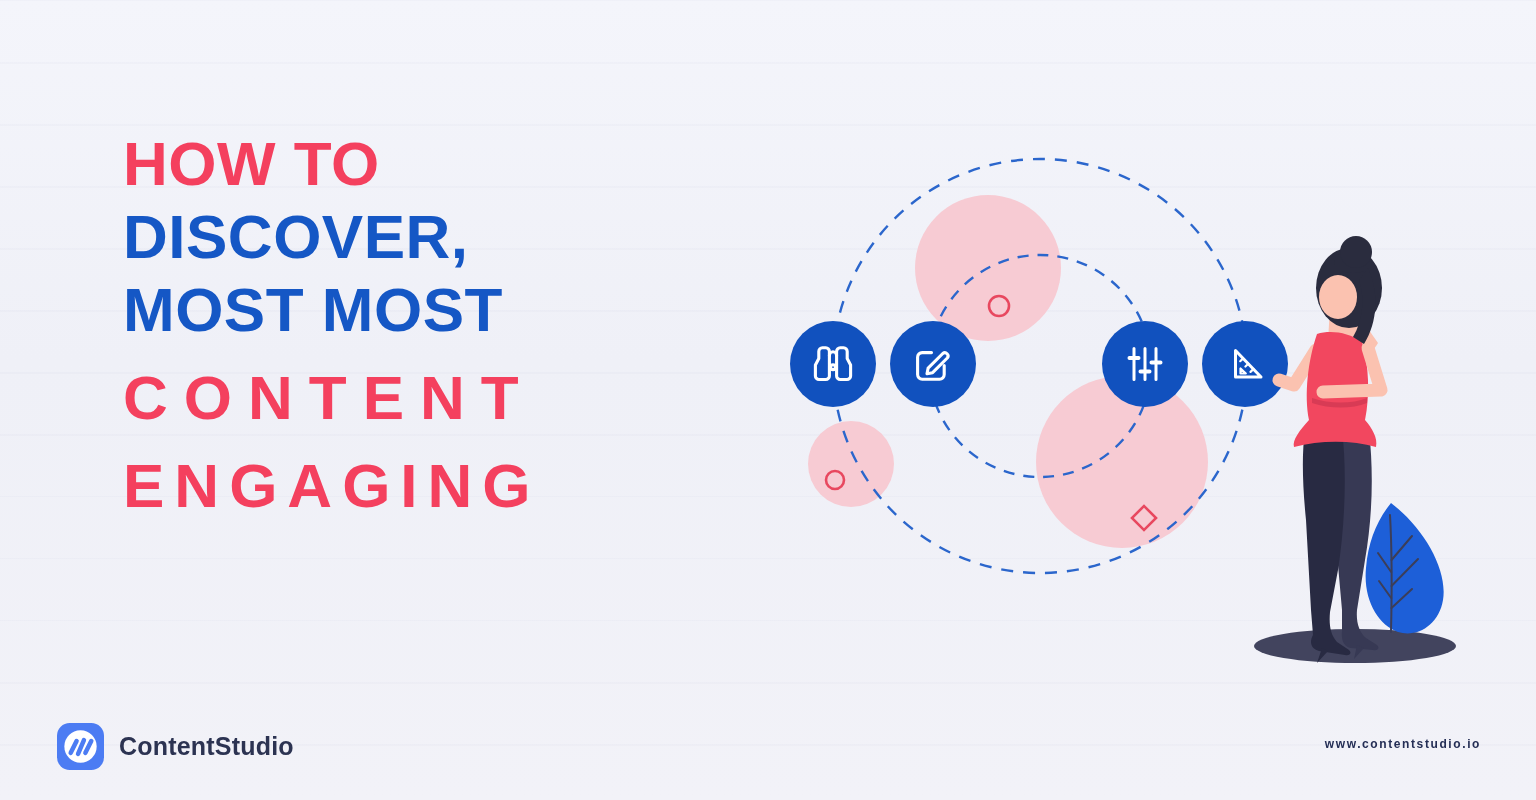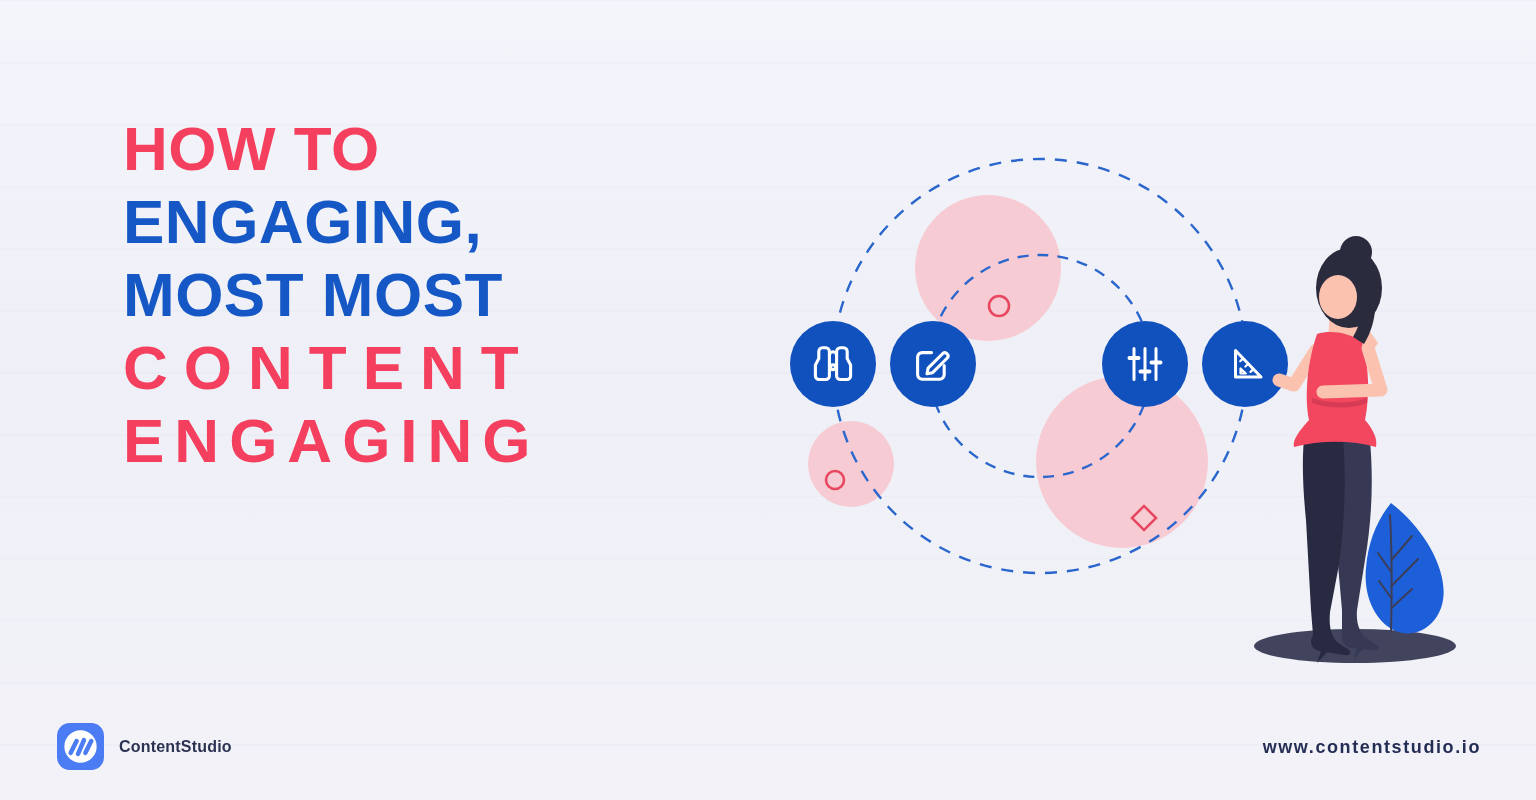--- a/index.html
+++ b/index.html
@@ -9,30 +9,30 @@
     background:linear-gradient(180deg,#f4f5fb 0%,#eff0f7 45%,#f2f2f8 100%);
     font-family:"Liberation Sans",sans-serif;
   }
   .banner::before{
     content:"";position:absolute;inset:0;pointer-events:none;
     background:repeating-linear-gradient(180deg,rgba(120,125,170,0.035) 0 1.5px,rgba(255,255,255,0) 1.5px 62px);
   }
   .illustration{position:absolute;inset:0;width:100%;height:100%;display:block;}
   .headline{position:absolute;left:123px;top:112px;z-index:3;}
   .hl{font-weight:bold;font-size:62px;line-height:73px;white-space:nowrap;letter-spacing:0.5px;}
-  .hl.red{color:#F4405E;}
+  .hl.red{color:#F4405E;margin-top:15px;}
   .hl.blue{color:#1557C5;}
   .hl.sp1{letter-spacing:10px;}
   .hl.sp2{letter-spacing:16px;}
   .brand{position:absolute;left:57px;top:723px;display:flex;align-items:center;gap:15px;z-index:3;}
   .brand-logo{width:47px;height:47px;display:block;}
-  .brand-name{font-size:16px;font-weight:bold;color:#2C3352;letter-spacing:0.2px;}
+  .brand-name{font-size:25px;font-weight:bold;color:#2C3352;letter-spacing:0.2px;}
   .website{
     position:absolute;right:55px;top:737px;z-index:3;
-    font-size:18px;font-weight:bold;color:#242E55;letter-spacing:1.6px;
+    font-size:12px;font-weight:bold;color:#242E55;letter-spacing:1.6px;
   }
 </style>
 </head>
 <body>
 
 <div class="banner">
 
   <svg class="illustration" viewBox="0 0 1536 800" xmlns="http://www.w3.org/2000/svg">
 
     <g>
@@ -121,21 +121,21 @@
       <ellipse cx="1349" cy="288" rx="33" ry="40" fill="#2A2C3E"></ellipse>
       <ellipse cx="1338" cy="297" rx="19" ry="22" fill="#FBC2B0"></ellipse>
       <path fill="#2A2C3E" d="M1368 268 C1379 292 1378 322 1364 344 L1353 337 C1363 320 1365 298 1359 280 Z"></path>
       <ellipse cx="1353" cy="262" rx="19" ry="11" fill="#2A2C3E"></ellipse>
       <circle cx="1356" cy="252" r="16" fill="#2A2C3E"></circle>
     </g>
   </svg>
 
   <header class="headline">
     <div class="hl red">HOW TO</div>
-    <div class="hl blue">ENGAGING,</div>
+    <div class="hl blue">DISCOVER,</div>
     <div class="hl blue">MOST MOST</div>
     <div class="hl red sp2">CONTENT</div>
     <div class="hl red sp1">ENGAGING</div>
   </header>
 
   <div class="brand">
     <svg class="brand-logo" viewBox="0 0 48 48" xmlns="http://www.w3.org/2000/svg">
       <rect x="0" y="0" width="48" height="48" rx="13" fill="#4C7CF3"></rect>
       <circle cx="24" cy="24" r="16.5" fill="#ffffff"></circle>
       <g stroke="#4C7CF3" stroke-width="4.6" stroke-linecap="round">

